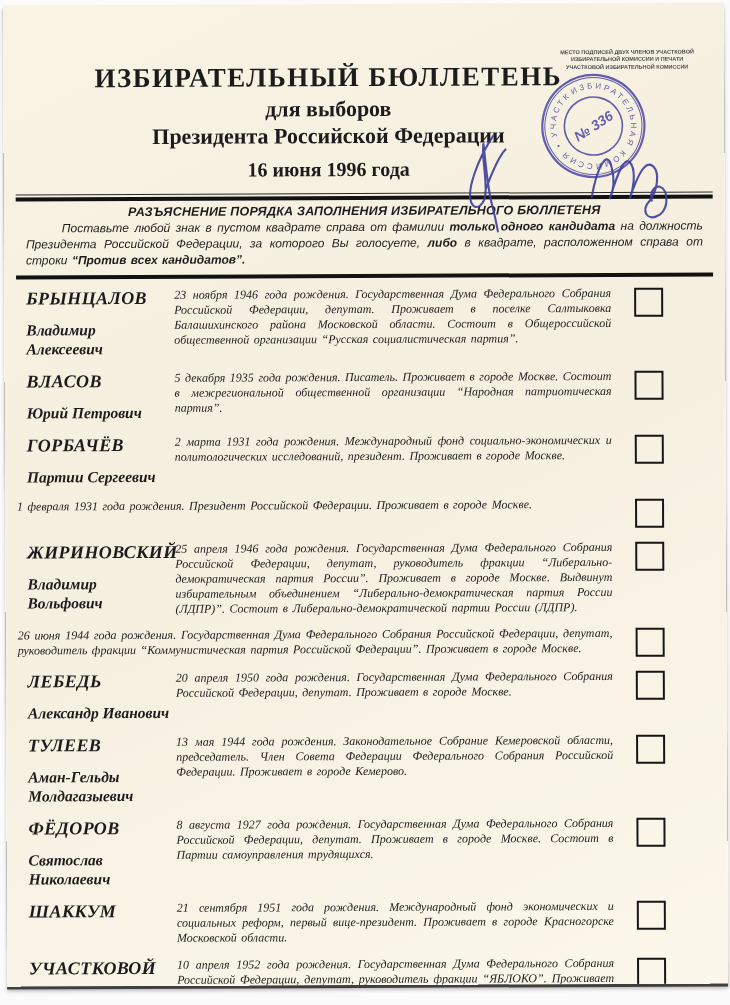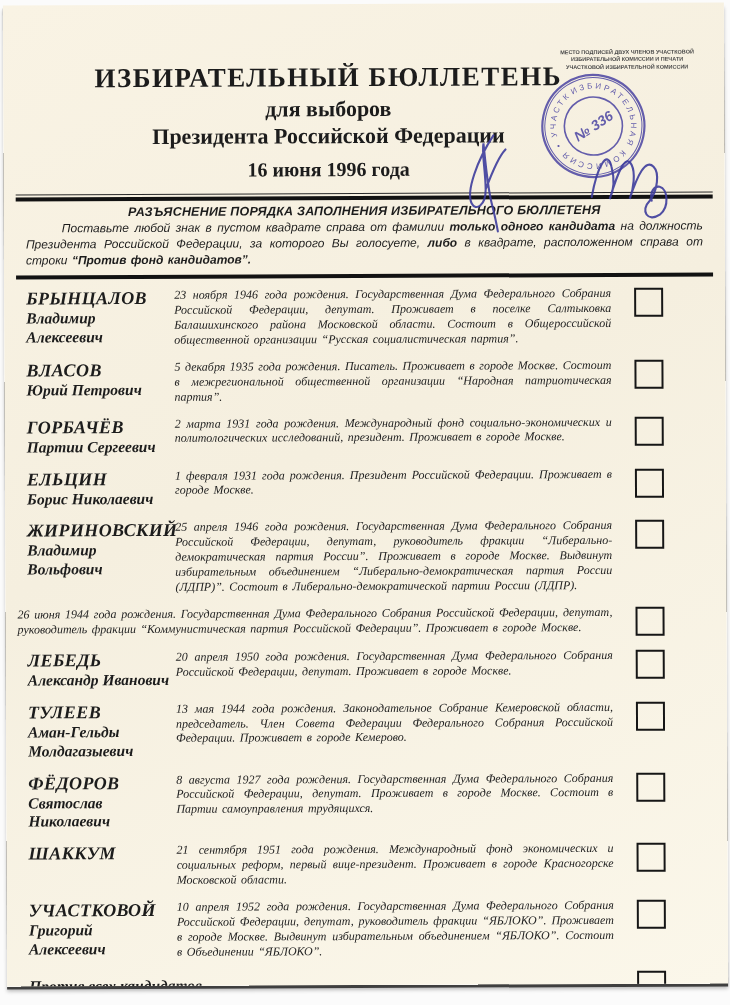--- a/index.html
+++ b/index.html
@@ -57,21 +57,21 @@
     font-size: 12px; font-style: italic; line-height: 1.32;
     text-align: justify; text-indent: 36px; word-spacing: 1px;
   }
   .inst-body b { font-style: italic; }
   
   .candidates { padding: 9px 0 0 0; margin: 0 12px; }
   .candidate-row { display: flex; margin-bottom: 12px; }
   .against-row { display: flex; margin-top: 2px; }
   .name-col { width: 158px; padding-left: 10px; flex: none; }
   .surname { font-size: 18px; font-weight: bold; font-style: italic; letter-spacing: .4px; }
-  .given   { font-size: 15.5px; font-weight: bold; font-style: italic; line-height: 1.22; white-space: pre-line; }
+  .given   { font-size: 15.5px; font-weight: bold; font-style: italic; line-height: 1.22; white-space: pre-line; margin-top: 12px; }
   .bio-col { flex: 1; padding-right: 10px; }
   .bio {
     font-size: 12px; font-style: italic; line-height: 1.24;
     text-align: justify; color: #232323; word-spacing: 1.5px;
   }
   .cb-col { width: 92px; flex: none; }
   .cb {
     display: block; width: 29px; height: 29px; margin: 2px 0 0 13px;
     border: 2.5px solid #161616; background: transparent;
   }
@@ -117,21 +117,21 @@
     </svg>
     <svg class="sig2" viewBox="0 0 112 88">
       <path d="M10 58 C16 26 26 10 30 28 C33 40 32 52 28 60 C36 34 44 14 50 26 C54 34 52 50 48 60
                C56 36 64 20 72 28 C78 34 76 52 68 62 C58 72 66 84 78 76 C88 68 86 50 78 48 C72 47 68 54 70 62" fill="none" stroke="#3d3c9c" stroke-width="2.1" stroke-linecap="round" opacity=".9"></path>
     </svg>
   </div>
 
   <div class="instructions">
     <div class="inst-heading">РАЗЪЯСНЕНИЕ ПОРЯДКА ЗАПОЛНЕНИЯ ИЗБИРАТЕЛЬНОГО БЮЛЛЕТЕНЯ</div>
     <div class="inst-body">
-      <span>Поставьте любой знак в пустом квадрате справа от фамилии </span><b>только одного кандидата</b><span> на должность Президента Российской Федерации, за которого Вы голосуете, </span><b>либо</b><span> в квадрате, расположенном справа от строки </span><b>“Против фонд кандидатов”.</b>
+      <span>Поставьте любой знак в пустом квадрате справа от фамилии </span><b>только одного кандидата</b><span> на должность Президента Российской Федерации, за которого Вы голосуете, </span><b>либо</b><span> в квадрате, расположенном справа от строки </span><b>“Против всех кандидатов”.</b>
     </div>
   </div>
 
   <div class="candidates">
 
     <div class="candidate-row">
       <div class="name-col">
         <div class="surname">БРЫНЦАЛОВ</div>
         <div class="given">Владимир
 Алексеевич</div>
@@ -164,24 +164,20 @@
       </div>
       <div class="bio-col">
           <div class="bio">2 марта 1931 года рождения. Международный фонд социально-экономических и политологических исследований, президент. Проживает в городе Москве.</div>
         </div>
       <div class="cb-col">
           <span class="cb"></span>
         </div>
     </div>
 
     <div class="candidate-row">
-      <div class="name-col">
-        <div class="surname">ЕЛЬЦИН</div>
-        <div class="given">Борис Николаевич</div>
-      </div>
       <div class="bio-col">
           <div class="bio">1 февраля 1931 года рождения. Президент Российской Федерации. Проживает в городе Москве.</div>
         </div>
       <div class="cb-col">
           <span class="cb"></span>
         </div>
     </div>
 
     <div class="candidate-row">
       <div class="name-col">

